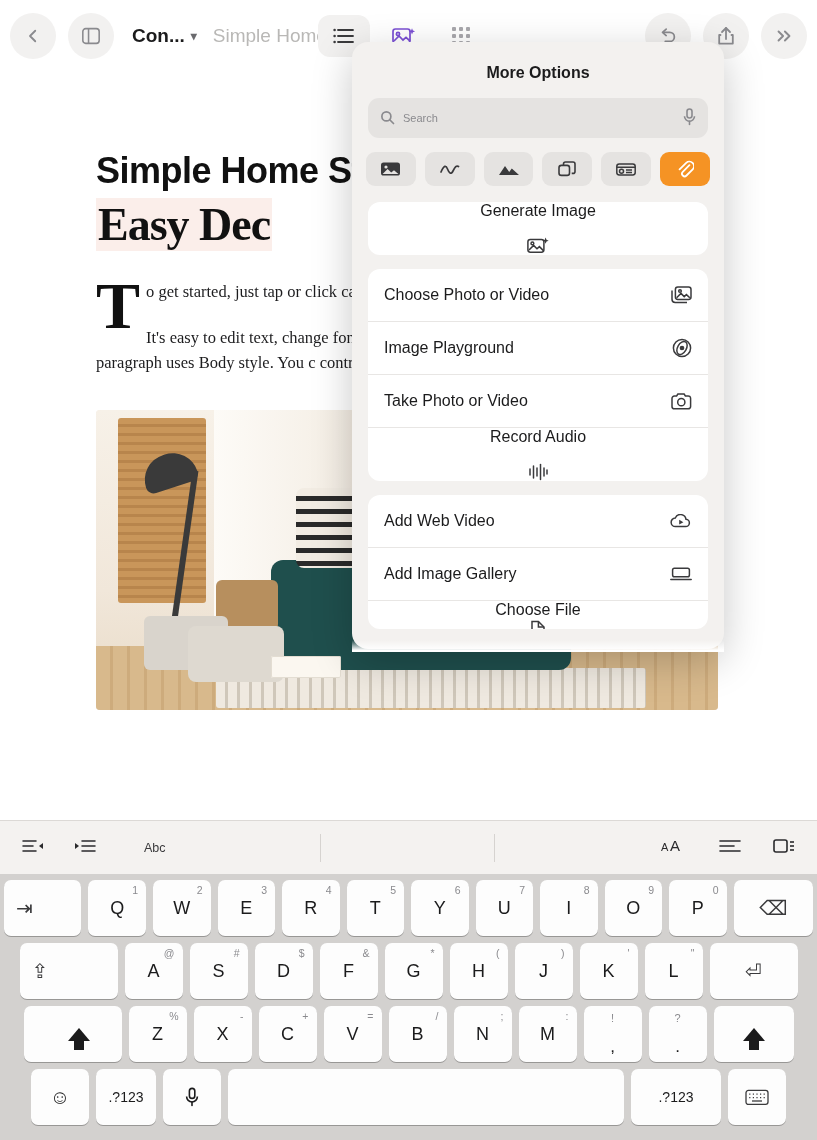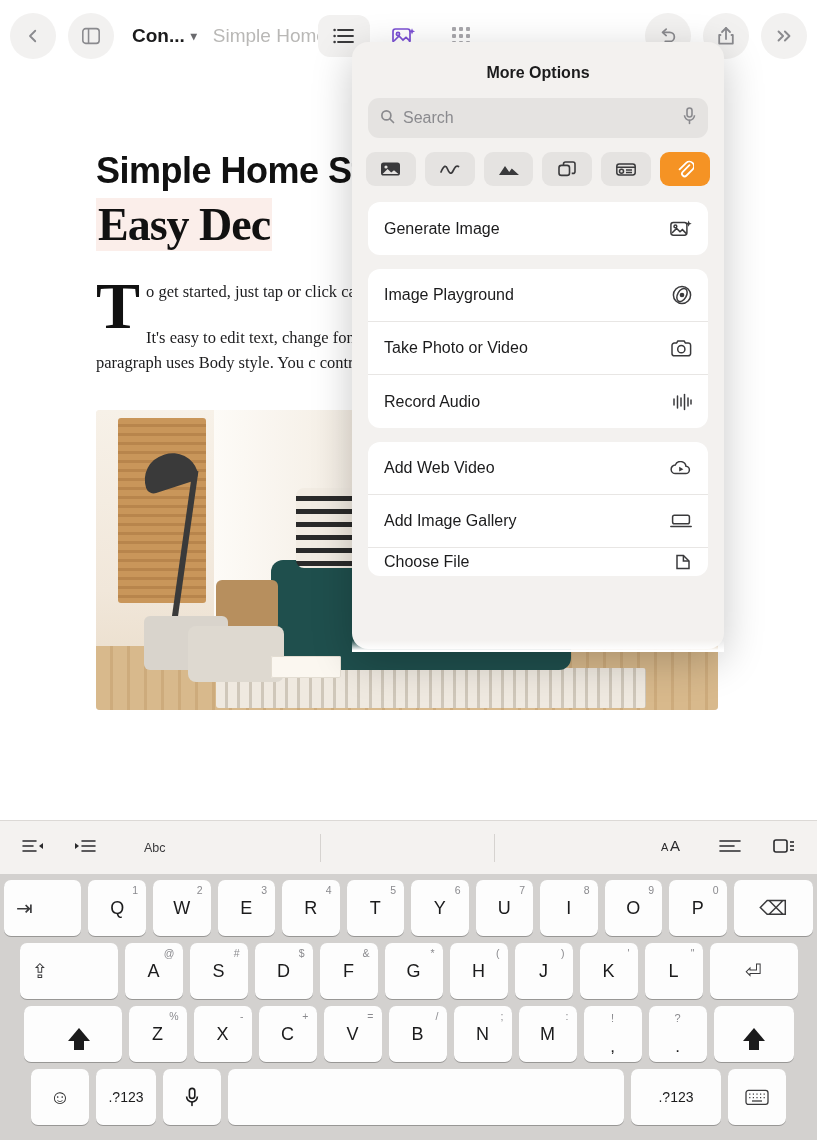--- a/index.html
+++ b/index.html
@@ -87,38 +87,38 @@
   
   .popover {
     position: absolute; left: 352px; top: 42px; width: 372px; height: 607px;
     background: #f3f1ef; border-radius: 16px;
     box-shadow: 0 12px 40px rgba(0,0,0,.22); overflow: hidden; z-index: 40;
   }
   .pop-title { text-align: center; font-size: 16px; font-weight: 700; color: #1b1b1c; margin-top: 22px; }
   .pop-search {
     margin: 16px 16px 0 16px; height: 40px; background: #e5e3e1; border-radius: 11px;
     display: flex; align-items: center; gap: 8px; padding: 0 12px; color: #8a8a8e;
-    font-size: 16px;
+    font-size: 11px;
   }
   .pop-search .ph { flex: 1; color: #8a8a8e; }
   .seg-row { display: flex; gap: 9px; padding: 14px 14px 10px 14px; align-items: center; }
   .seg {
     flex: 1; height: 34px; border-radius: 9px; background: #e5e3e1;
     display: flex; align-items: center; justify-content: center; color: #3a3a3c;
   }
   .seg.active { background: #f59324; color: #fff; }
   .pop-card {
     margin: 6px 16px 0 16px; background: #ffffff; border-radius: 12px; overflow: hidden;
   }
   .pop-row {
     height: 53px; display: flex; align-items: center; justify-content: space-between;
     padding: 0 16px; font-size: 16px; color: #1b1b1c;
     border-bottom: 1px solid #e8e6e4;
   }
-  .pop-row:last-child { border-bottom: none; }
+  .pop-row:last-child { border-bottom: none; flex-direction: column; }
   .pop-row .ico { color: #3a3a3c; display: flex; align-items: center; }
   .pop-cut { position: absolute; left: 352px; top: 640px; width: 372px; height: 12px;
     background: linear-gradient(180deg, rgba(255,255,255,0) 0%, #ffffff 85%); z-index: 41; }
   .pop-partial { overflow: hidden; height: 28px; }
 
   
   .formatbar {
     position: absolute; top: 820px; left: 0; width: 817px; height: 54px;
     background: #f4f2f0; border-top: 1px solid #dcd9d6;
     display: flex; align-items: center; padding: 0 22px; color: #2a2a2c;
@@ -340,20 +340,31 @@
               <path d="M2 13l4.6-4.6 3.4 3.4 2.4-2.2 4 4"></path>
               <circle cx="5.4" cy="6.4" r="1.4"></circle>
               <path d="M18.6 0.6l.9 2.2 2.2.9-2.2.9-.9 2.2-.9-2.2-2.2-.9 2.2-.9z" fill="#3a3a3c" stroke="none"></path>
             </svg>
         </span>
       </div>
     </div>
 
     <div class="pop-card" style="margin-top:14px;">
       <div class="pop-row">
+        <span>Choose Photo or Video</span>
+        <span class="ico">
+          <svg width="21" height="18" viewBox="0 0 21 18" fill="none" stroke="#3a3a3c" stroke-width="1.5">
+              <rect x="4.4" y="1" width="15.6" height="12.4" rx="2.4"></rect>
+              <path d="M5.6 11.8l4.4-4.4 3.2 3.2 2.2-2 3.4 3.2"></path>
+              <circle cx="9" cy="5" r="1.3"></circle>
+              <path d="M16 16.4H4.2A3.2 3.2 0 0 1 1 13.2V4.6"></path>
+            </svg>
+        </span>
+      </div>
+      <div class="pop-row">
         <span>Image Playground</span>
         <span class="ico">
           <svg width="20" height="20" viewBox="0 0 20 20" fill="none" stroke="#3a3a3c" stroke-width="1.5">
               <circle cx="10" cy="10" r="8.6"></circle>
               <ellipse cx="10" cy="10" rx="4.4" ry="7" transform="rotate(30 10 10)"></ellipse>
               <circle cx="10" cy="10" r="1.6" fill="#3a3a3c"></circle>
             </svg>
         </span>
       </div>
       <div class="pop-row">

